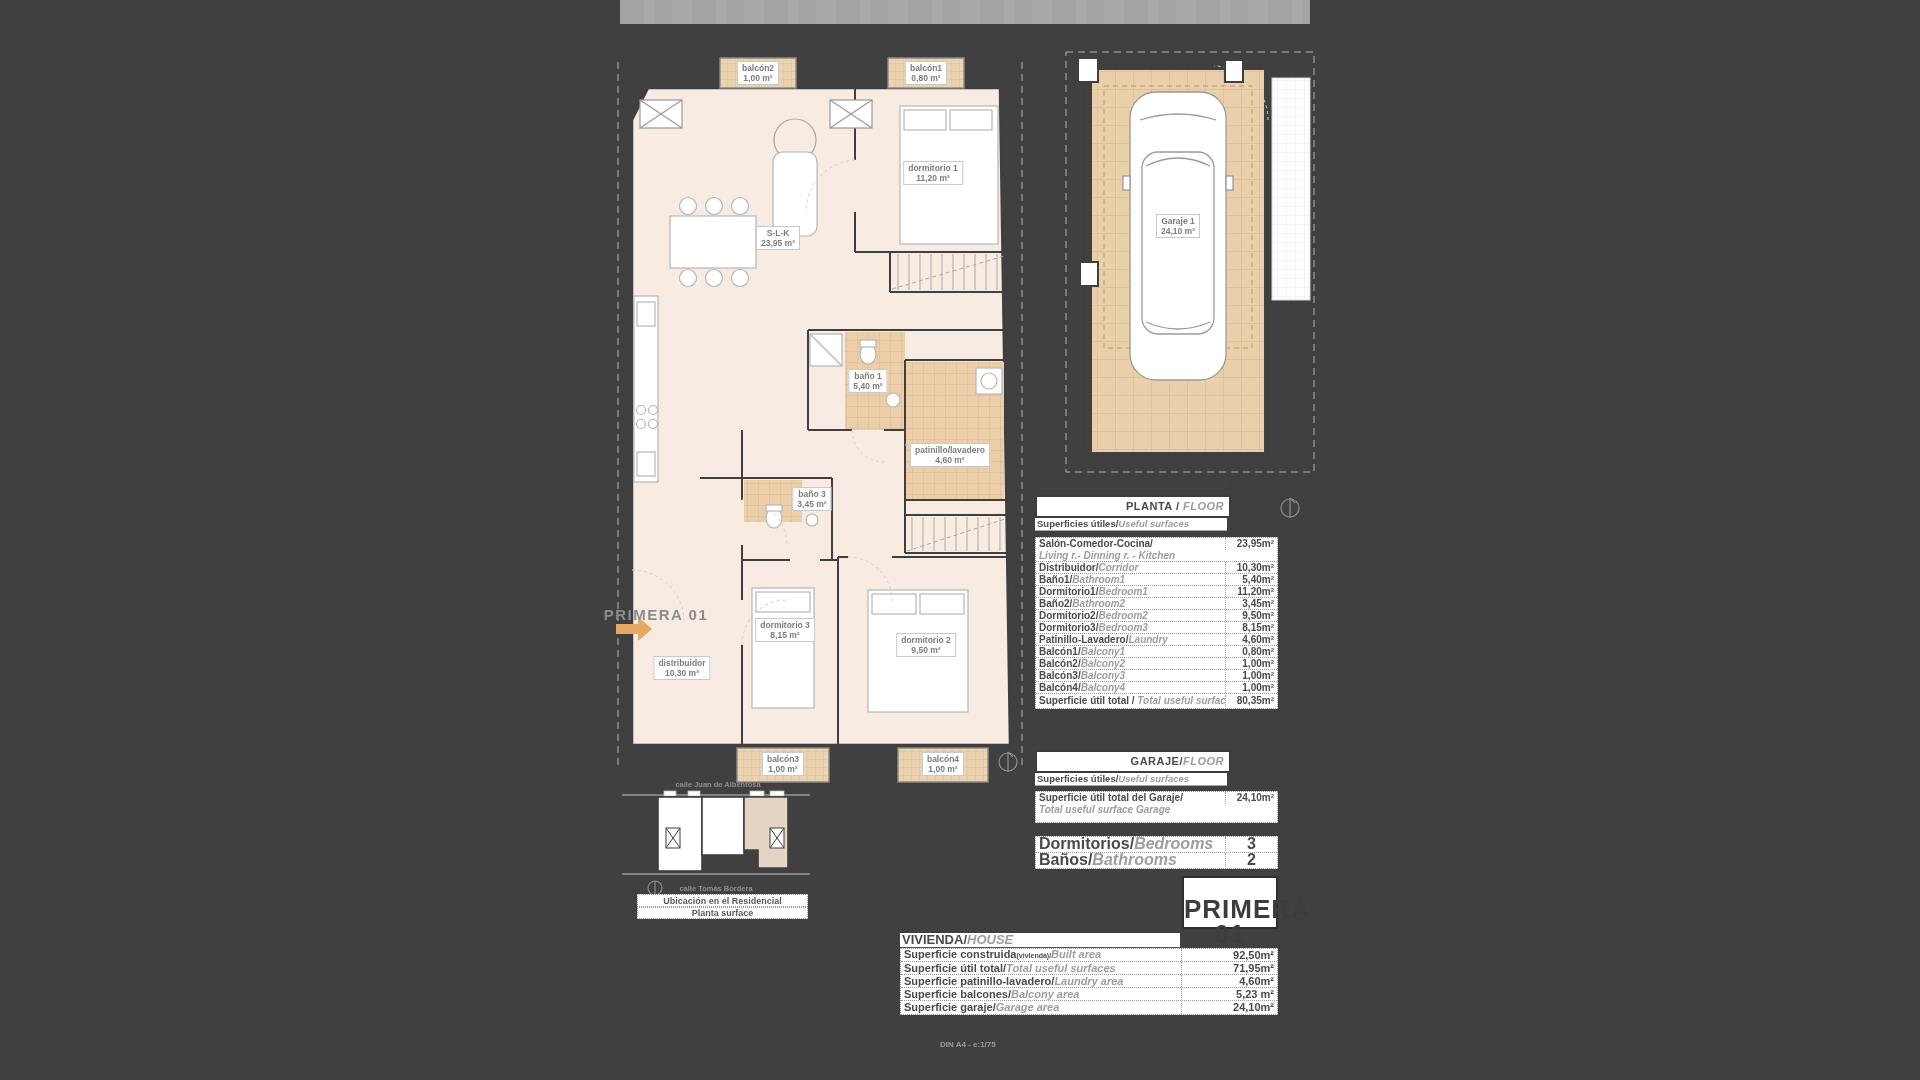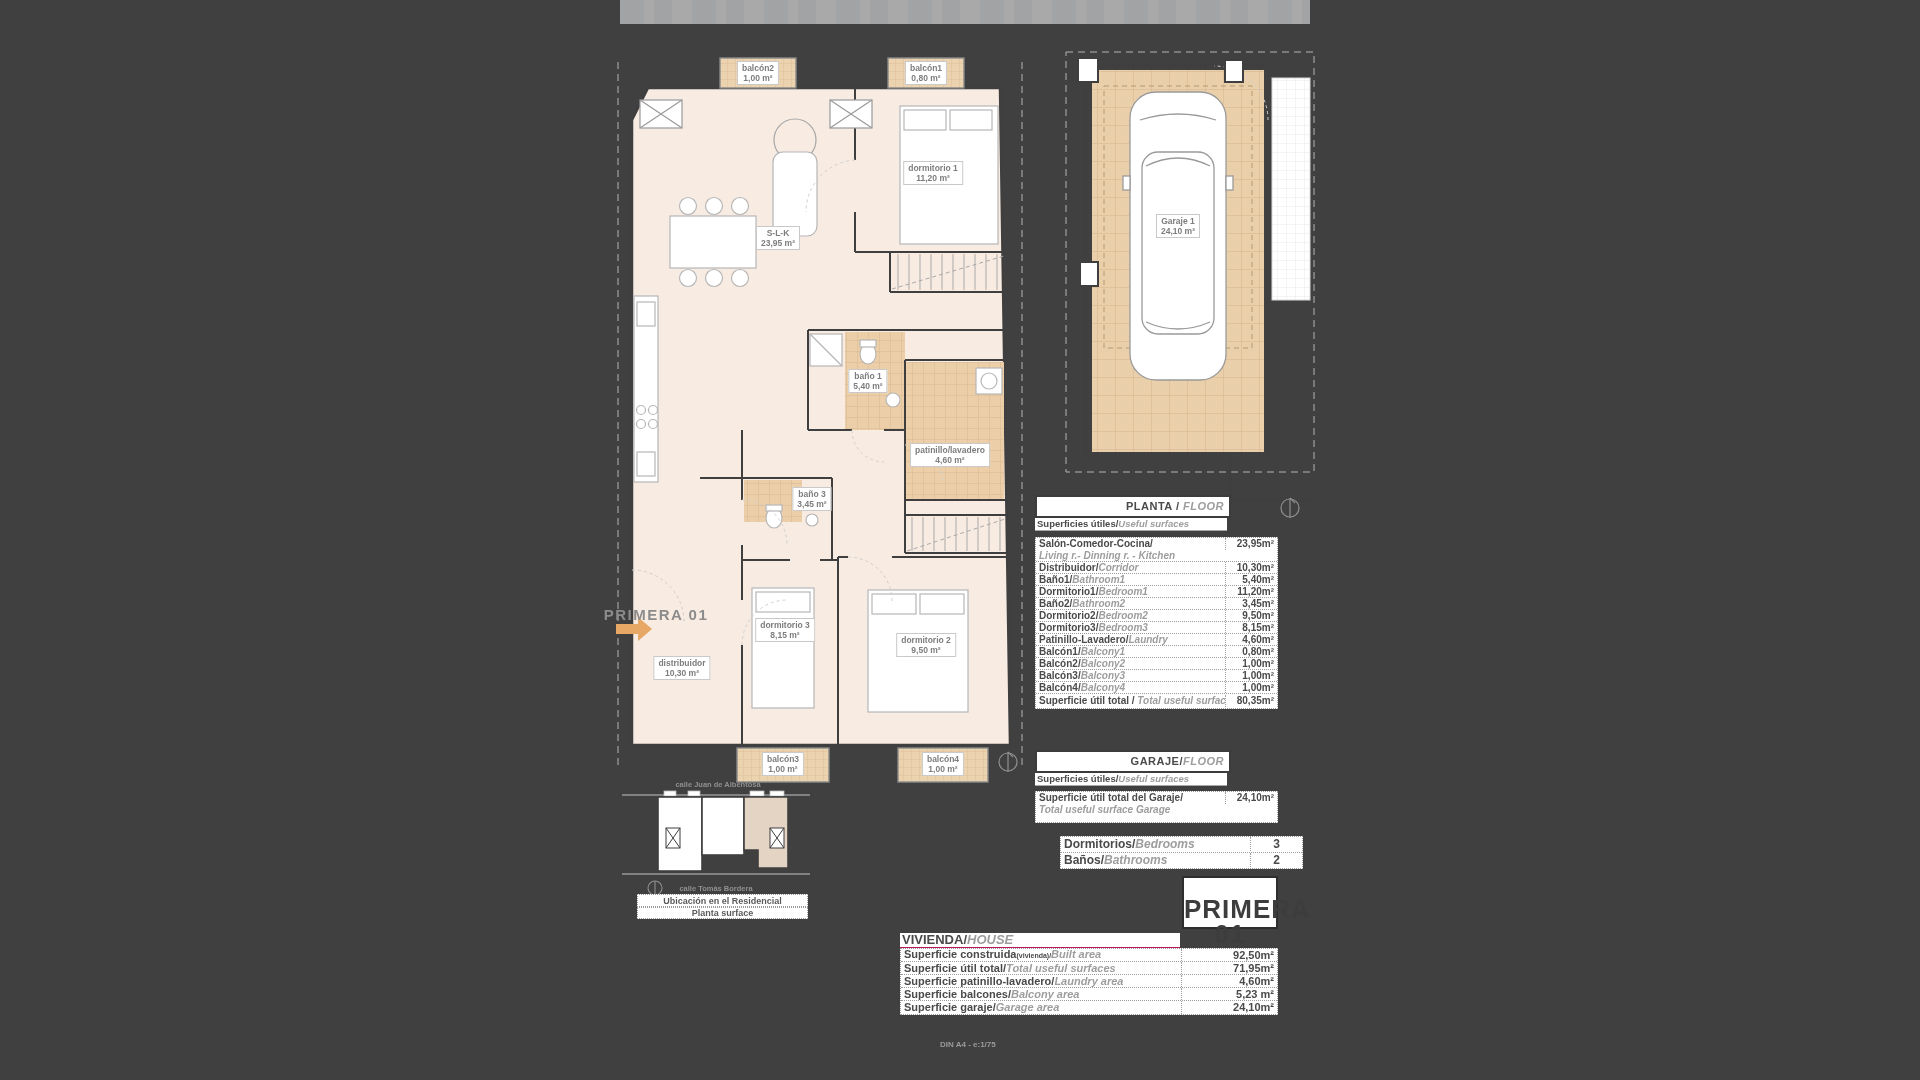--- a/index.html
+++ b/index.html
@@ -28,21 +28,21 @@
   .tlabel{flex:1;padding:0 3px;white-space:nowrap;overflow:hidden;}
   .tval{width:52px;border-left:1px dotted #9c9c9c;text-align:right;padding:0 3px;box-sizing:border-box;}
   .planta-t{font-size:10px;line-height:11.5px;}
   .planta-t .trow{height:12px;align-items:center;}
   .planta-t .trow.wrap{height:24px;align-items:flex-start;}
   .planta-t .trow.wrap .es,.planta-t .trow.wrap .en{display:block;}
   .planta-t .trow.total{height:14px;}
   .gar-t{font-size:10px;line-height:11.5px;}
   .gar-t .trow{height:30px;align-items:flex-start;justify-content:center;}
   .gar-t .es,.gar-t .en{display:block;}
-  .counts-t{font-size:12px;line-height:14px;margin-left:25px;}
+  .counts-t{font-size:16px;line-height:14px;}
   .counts-t .trow{height:15.5px;align-items:center;}
   .counts-t .tval{text-align:center;}
 
   .primera-box{position:absolute;border:2.5px solid #2e2e2e;background:#fff;text-align:center;
     color:#3d3d3d;font-size:26px;line-height:25px;letter-spacing:1px;padding-top:19px;box-sizing:border-box;}
 
   .viv-title{position:absolute;font-size:13px;line-height:14px;border-bottom:2px solid #be185d;
     background:#fff;white-space:nowrap;padding:0 2px;box-sizing:border-box;}
   .viv-t{font-size:11px;line-height:12.5px;}
   .viv-t .trow{height:13px;align-items:center;}

